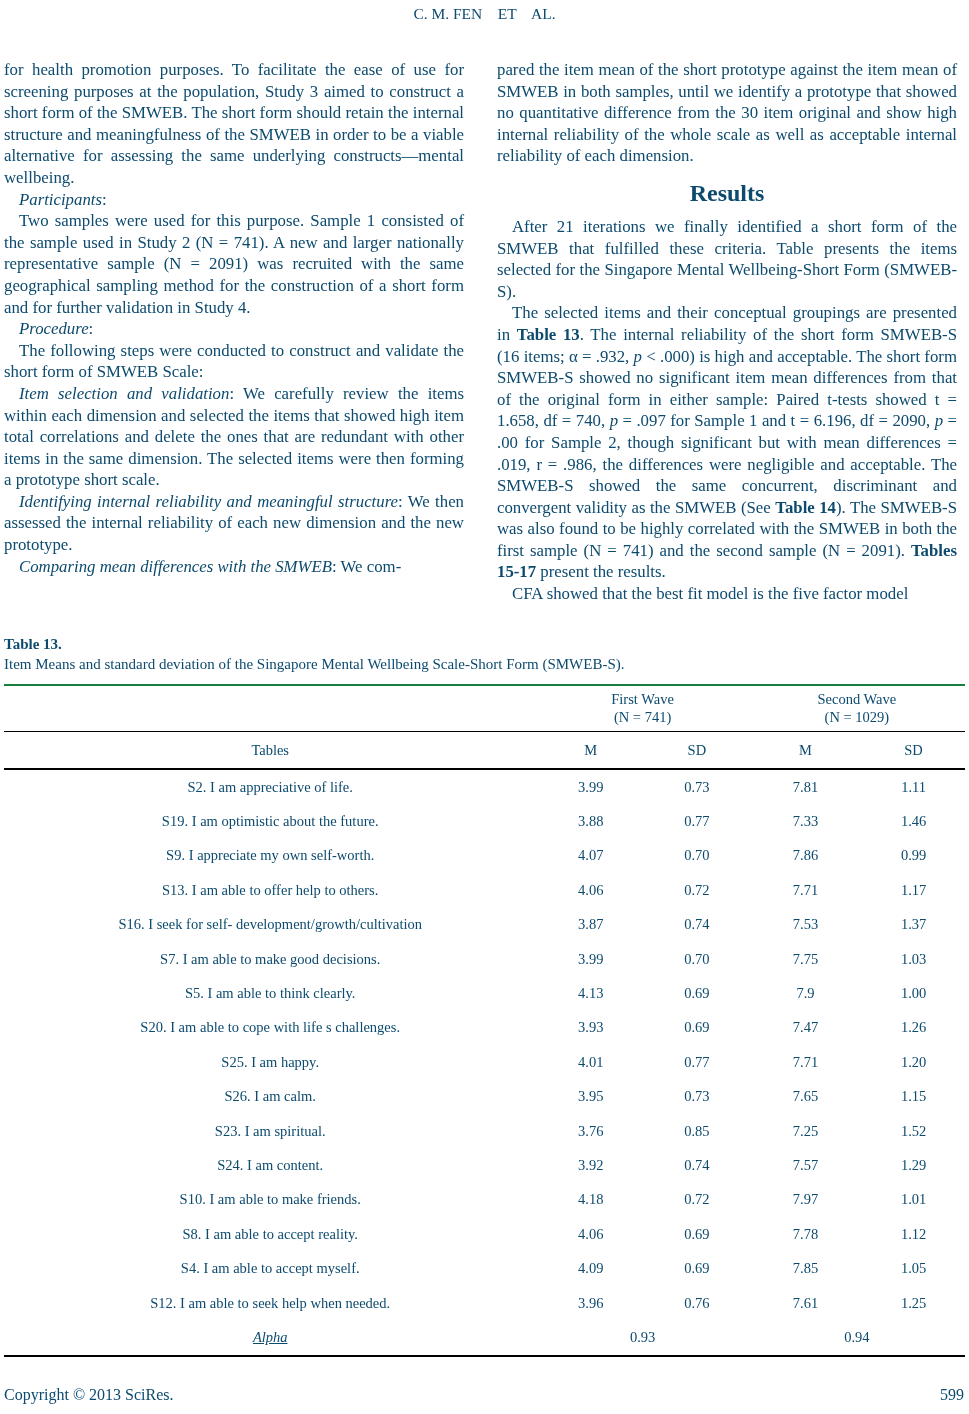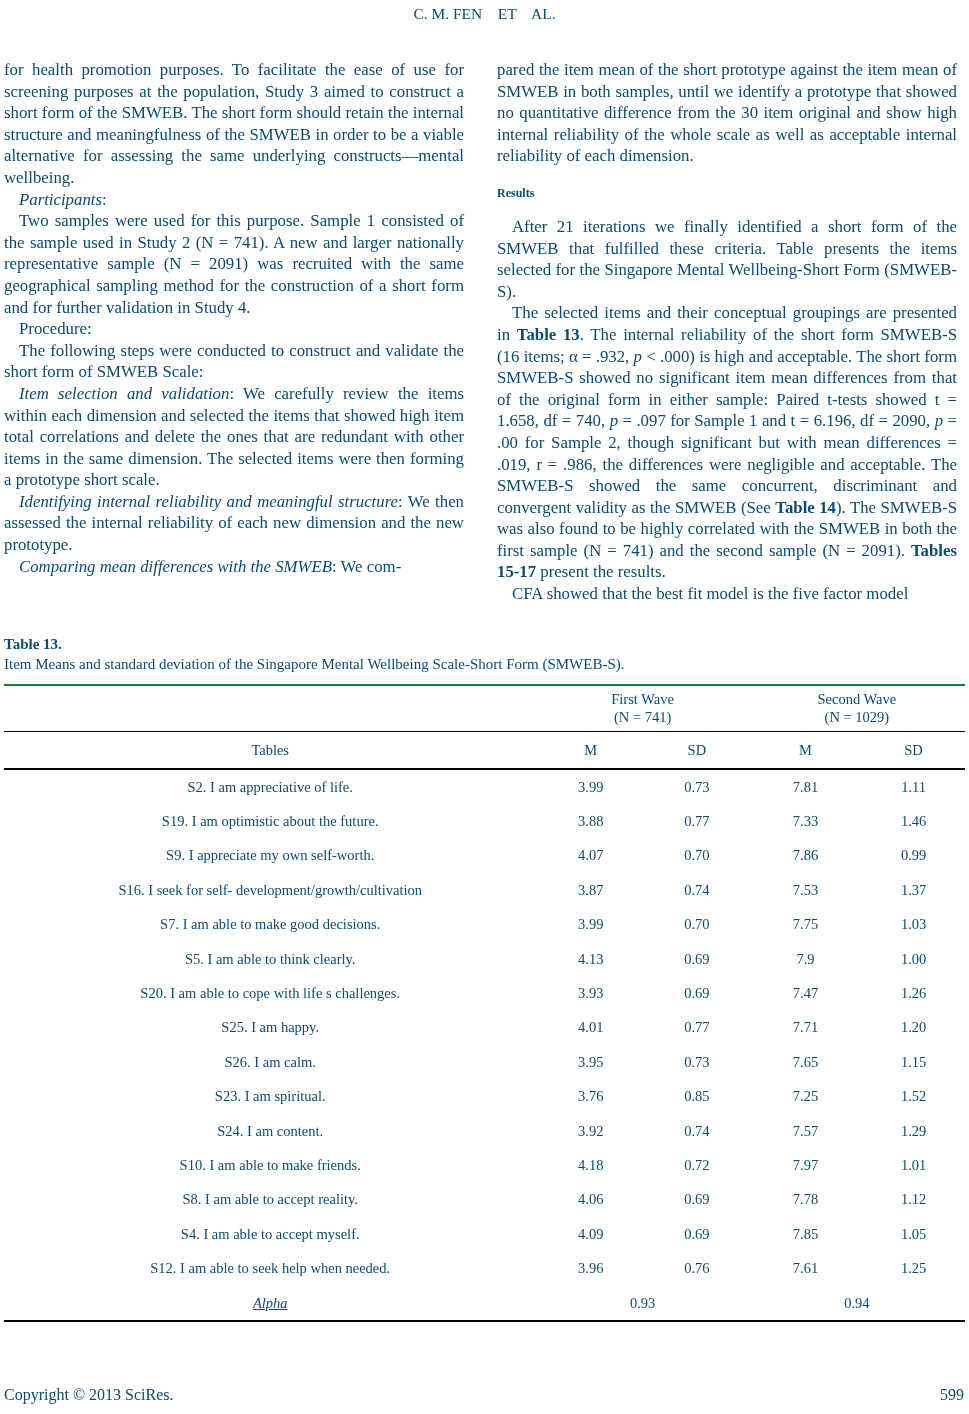--- a/index.html
+++ b/index.html
@@ -23,22 +23,22 @@
   }
   .col {
     width:460px;
     font-size:16.8px;
     line-height:21.6px;
     text-align:justify;
   }
   .col p { margin:0; }
   .col p.ind { text-indent:15px; }
   h2.section {
-    text-align:left;
-    font-size:12px;
+    text-align:center;
+    font-size:24px;
     font-weight:bold;
     margin:15px 0 12px 0;
     line-height:22px;
   }
   .table-area {
     position:absolute; left:4px; top:634px; width:961px;
   }
   .caption { font-size:15px; line-height:20px; margin:0 0 10px 0; text-align:left; }
   .caption .cap-label { font-weight:bold; }
   table.datatable {
@@ -65,21 +65,21 @@
 <div class="page">
 
   <div class="runhead">C. M. FEN    ET    AL.</div>
 
   <div class="columns">
 
     <div class="col">
       <p>for health promotion purposes. To facilitate the ease of use for screening purposes at the population, Study 3 aimed to construct a short form of the SMWEB. The short form should retain the internal structure and meaningfulness of the SMWEB in order to be a viable alternative for assessing the same underlying constructs—mental wellbeing.</p>
       <p class="ind"><span style="font-style: italic;">Participants</span><span>:</span></p>
       <p class="ind">Two samples were used for this purpose. Sample 1 consisted of the sample used in Study 2 (N = 741). A new and larger nationally representative sample (N = 2091) was recruited with the same geographical sampling method for the construction of a short form and for further validation in Study 4.</p>
-      <p class="ind"><span style="">Procedure</span><span>:</span></p>
+      <p class="ind"><span style="font-style: italic;">Procedure</span><span>:</span></p>
       <p class="ind">The following steps were conducted to construct and validate the short form of SMWEB Scale:</p>
       <p class="ind"><span style="font-style: italic;">Item selection and validation</span><span>: We carefully review the items within each dimension and selected the items that showed high item total correlations and delete the ones that are redundant with other items in the same dimension. The selected items were then forming a prototype short scale.</span></p>
       <p class="ind"><span style="font-style: italic;">Identifying internal reliability and meaningful structure</span><span>: We then assessed the internal reliability of each new dimension and the new prototype.</span></p>
       <p class="ind"><span style="font-style: italic;">Comparing mean differences with the SMWEB</span><span>: We com-</span></p>
     </div>
 
     <div class="col">
       <p>pared the item mean of the short prototype against the item mean of SMWEB in both samples, until we identify a prototype that showed no quantitative difference from the 30 item original and show high internal reliability of the whole scale as well as acceptable internal reliability of each dimension.</p>
       <h2 class="section">Results</h2>
       <p class="ind">After 21 iterations we finally identified a short form of the SMWEB that fulfilled these criteria. Table presents the items selected for the Singapore Mental Wellbeing-Short Form (SMWEB-S).</p>
@@ -139,20 +139,27 @@
             <td>1.46</td>
           </tr>
           <tr>
             <td>S9. I appreciate my own self-worth.</td>
             <td>4.07</td>
             <td>0.70</td>
             <td>7.86</td>
             <td>0.99</td>
           </tr>
           <tr>
+            <td>S13. I am able to offer help to others.</td>
+            <td>4.06</td>
+            <td>0.72</td>
+            <td>7.71</td>
+            <td>1.17</td>
+          </tr>
+          <tr>
             <td>S16. I seek for self- development/growth/cultivation</td>
             <td>3.87</td>
             <td>0.74</td>
             <td>7.53</td>
             <td>1.37</td>
           </tr>
           <tr>
             <td>S7. I am able to make good decisions.</td>
             <td>3.99</td>
             <td>0.70</td>

